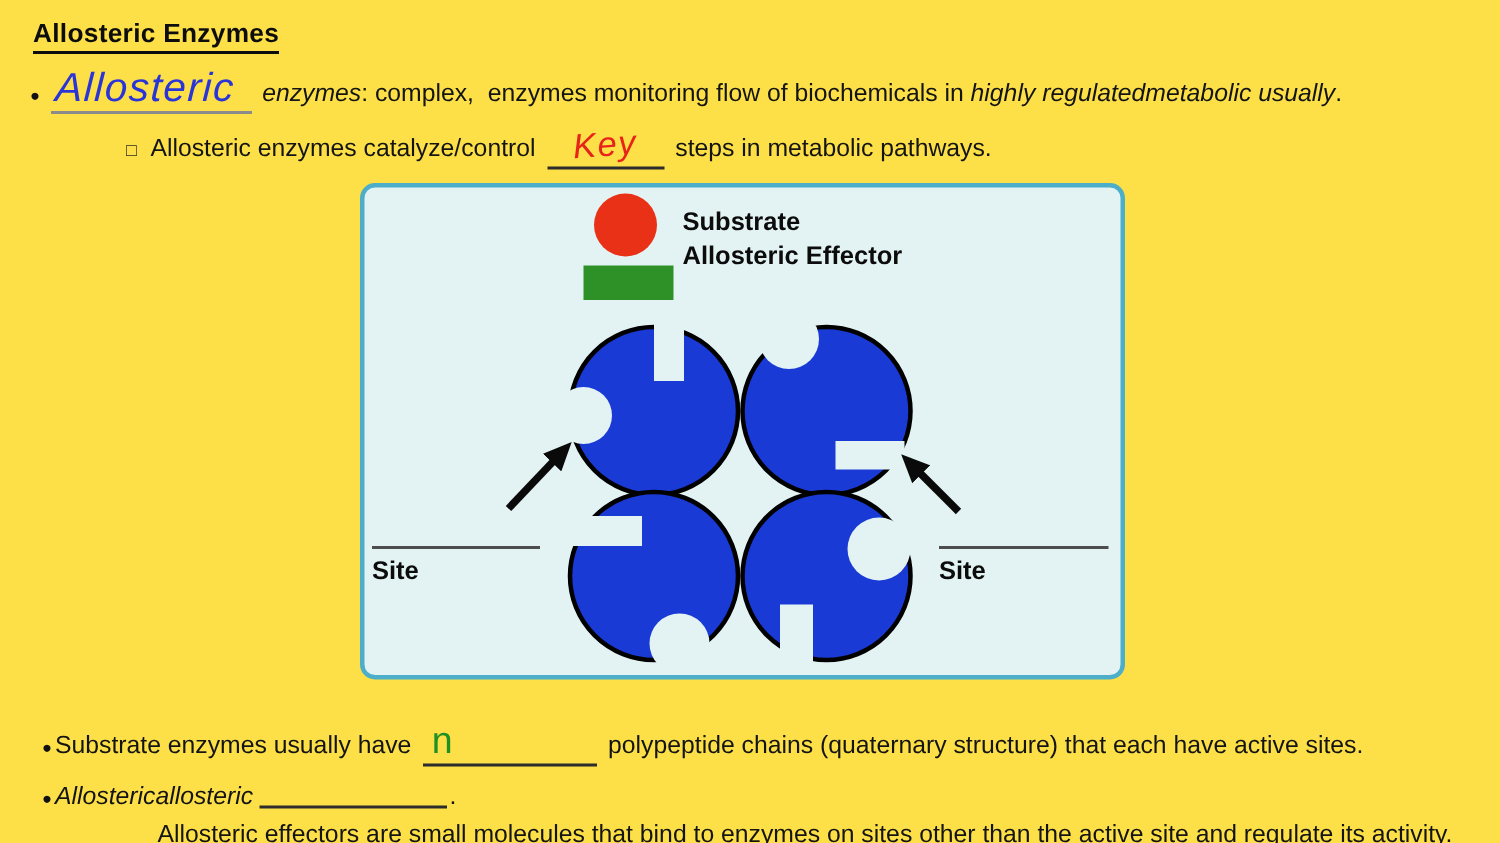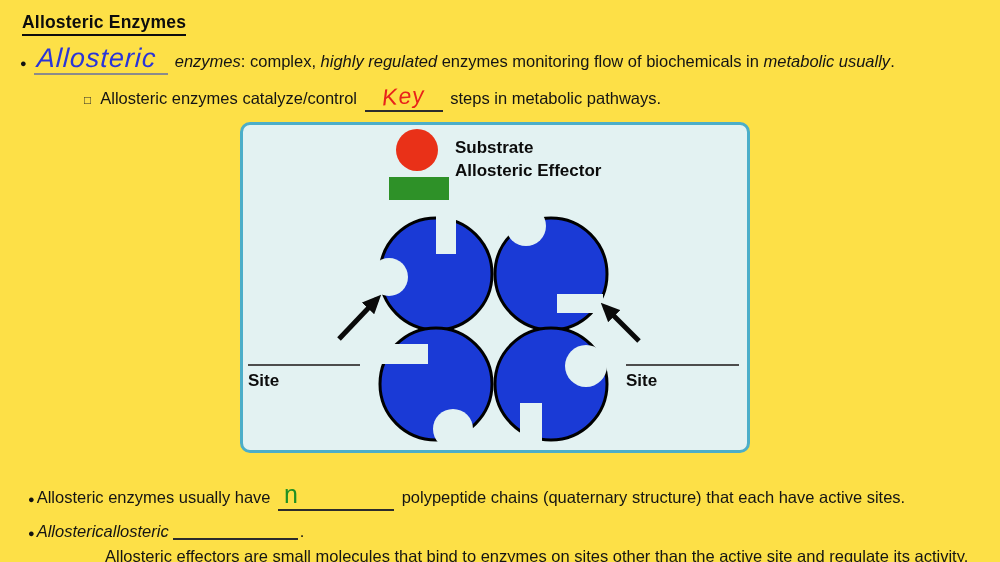--- a/index.html
+++ b/index.html
@@ -59,22 +59,22 @@
 
 <div class="page">
 
   <div class="page-title">Allosteric Enzymes</div>
 
   <div class="line" style="left:20px; top:45px;">
     <span class="bullet-dot">●</span>
     <span class="hw-blank-blue"><span class="hw-blue" style="color: rgb(42, 53, 216);">Allosteric</span></span>
     <span class="t it"> enzymes</span>
     <span class="t">: complex, </span>
+    <span class="t"> enzymes monitoring flow of biochemicals in </span>
     <span class="t it">highly regulated</span>
-    <span class="t"> enzymes monitoring flow of biochemicals in </span>
     <span class="t it">metabolic usually</span>
     <span class="t">.</span>
   </div>
 
   <div class="line" style="left:84px; top:85px;">
     <span class="bullet-sq">□</span>
     <span class="t">Allosteric enzymes catalyze/control </span>
     <span class="blank blank-key"><span class="hw-red" style="color: rgb(232, 35, 26);">Key</span></span>
     <span class="t"> steps in metabolic pathways.</span>
   </div>
@@ -116,21 +116,21 @@
     <div class="dg-abs site-line" style="left:5px; top:239px; width:112px;"></div>
     <div class="dg-abs site-label" style="left:5px; top:246px; width:112px;">Site</div>
 
     <div class="dg-abs site-line" style="left:383px; top:239px; width:113px;"></div>
     <div class="dg-abs site-label" style="left:383px; top:246px; width:113px;">Site</div>
 
   </div>
 
   <div class="line" style="left:28px; top:482px;">
     <span class="bullet-dot" style="margin-right:2px;">●</span>
-    <span class="t">Allosteric enzymes usually have </span>
+    <span class="t">Substrate enzymes usually have </span>
     <span class="blank blank-n"><span class="hw-green" style="color: rgb(31, 144, 35);">n</span></span>
     <span class="t"> polypeptide chains (quaternary structure) that each have active sites.</span>
   </div>
 
   <div class="line" style="left:28px; top:521px;">
     <span class="bullet-dot" style="margin-right:2px;">●</span>
     <span class="t it">Allosteric</span>
     <span class="t it">allosteric</span>
     <span class="blank blank-empty"></span>
     <span class="t">.</span>

